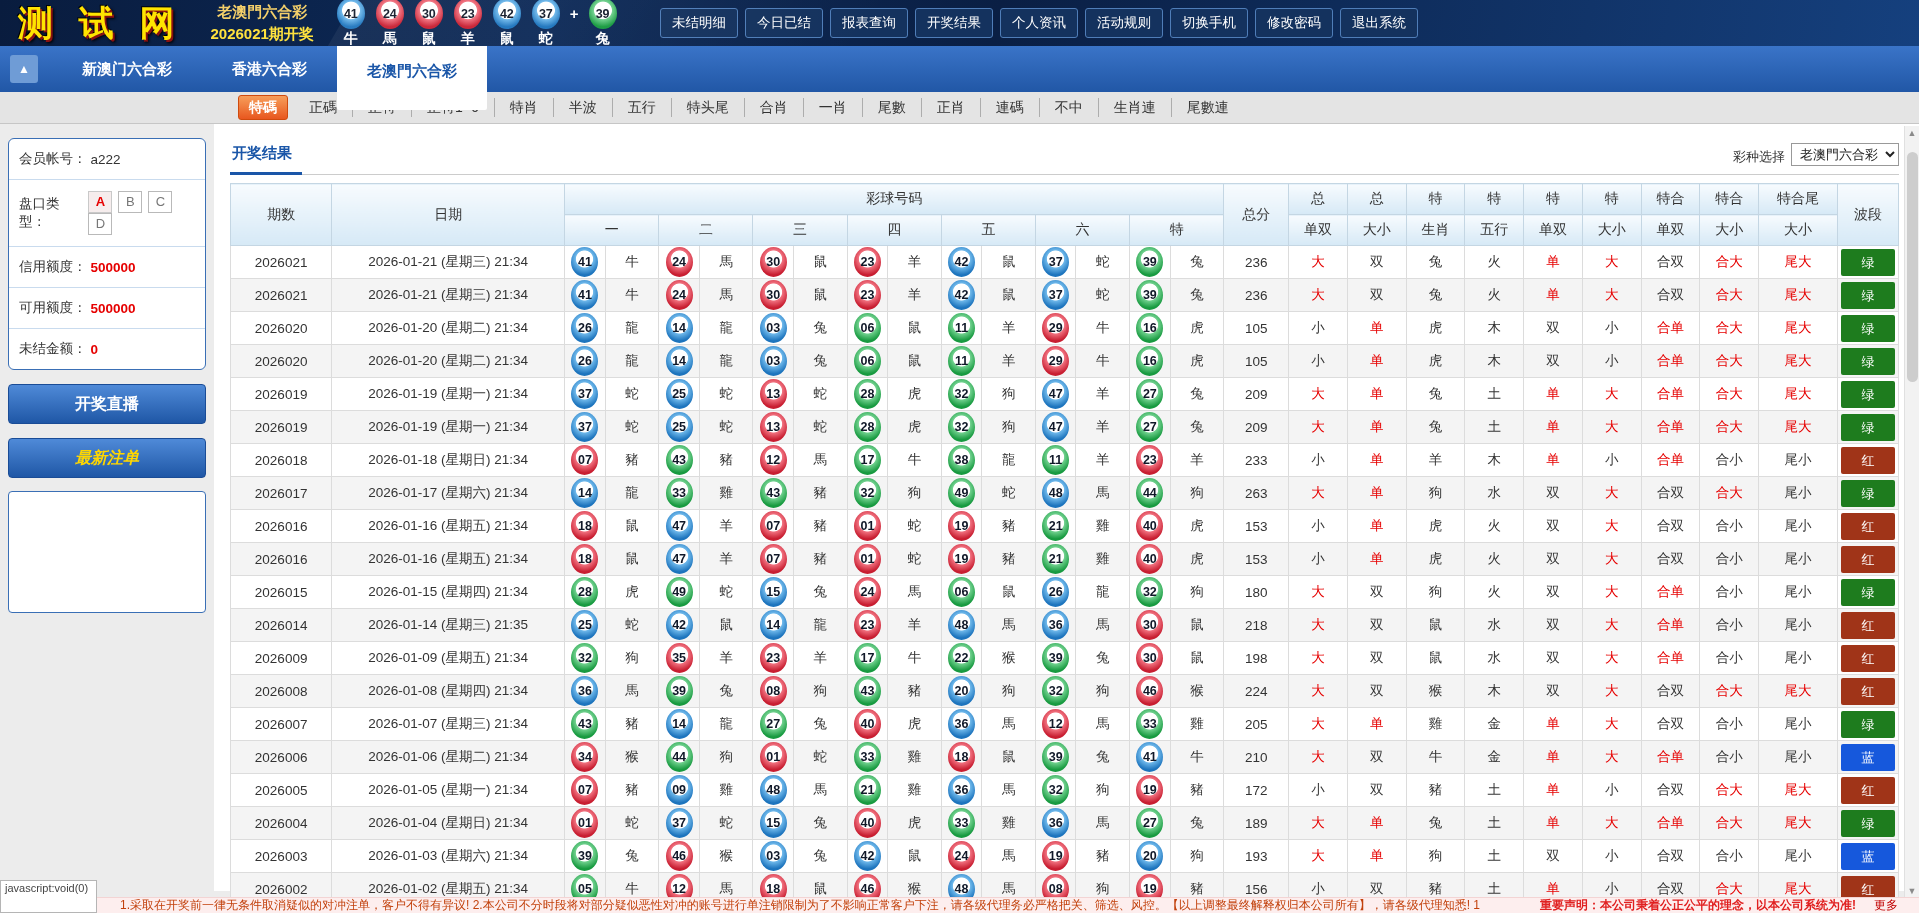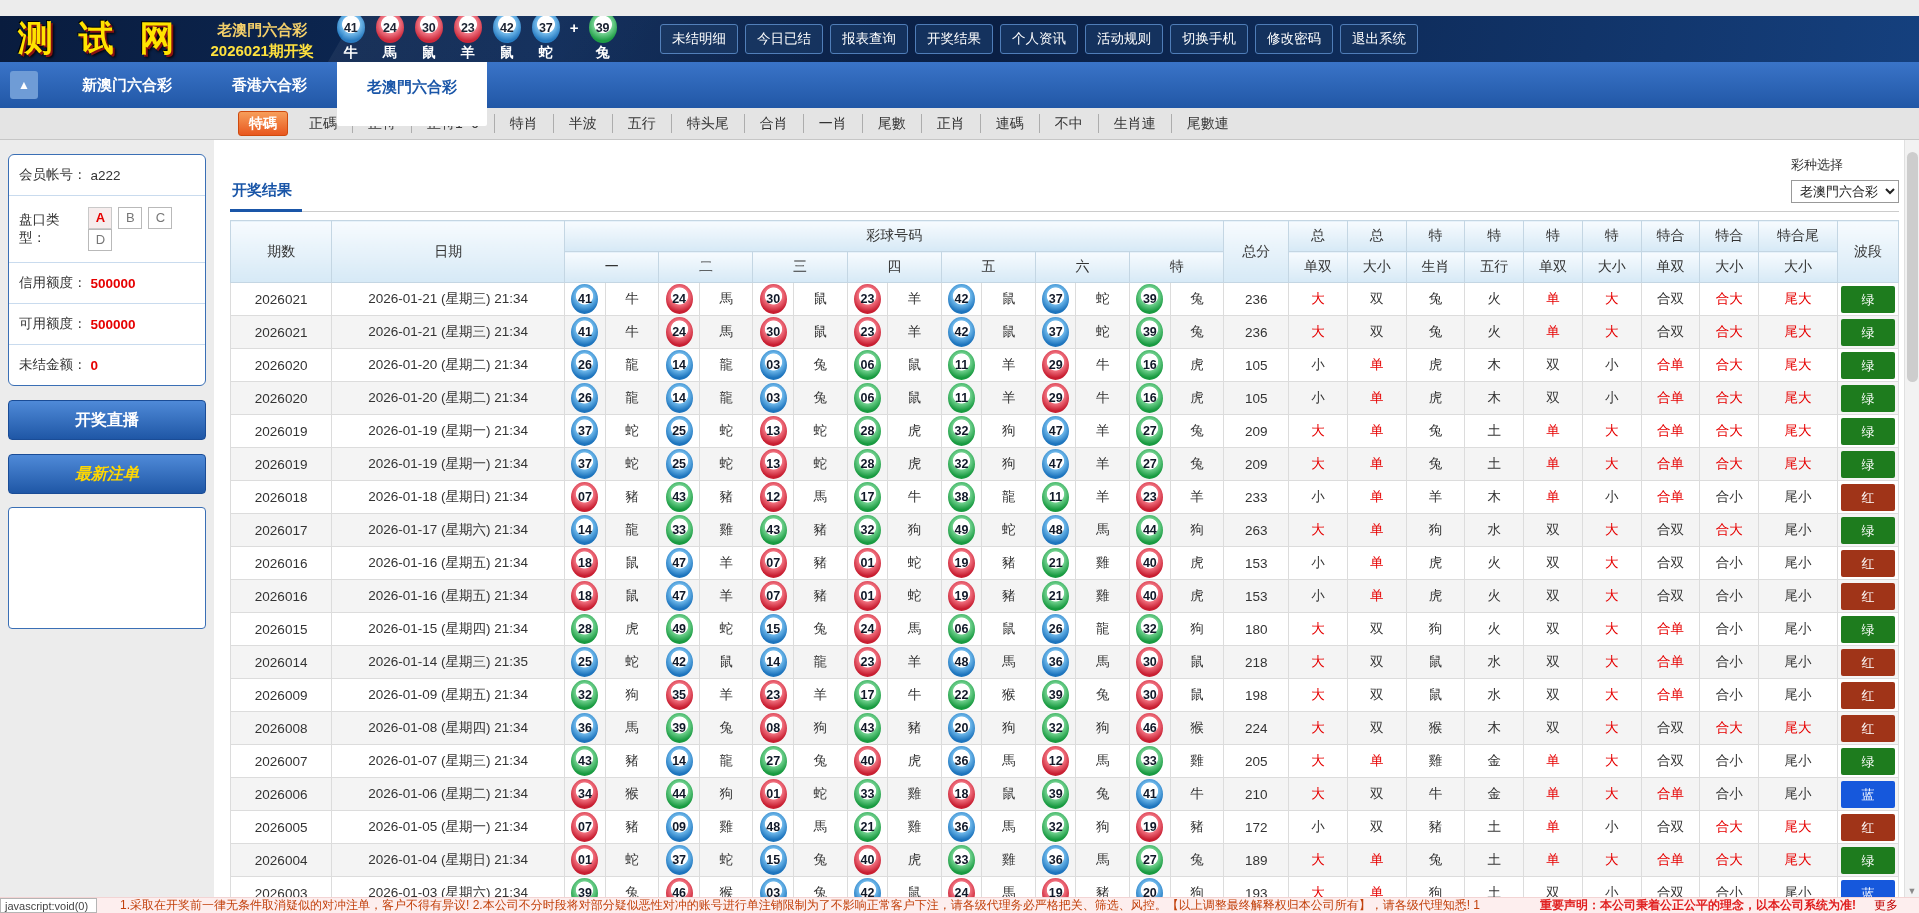--- a/index.html
+++ b/index.html
@@ -2,21 +2,21 @@
 <html><head>
 <meta charset="utf-8">
 <style>
   * { box-sizing: border-box; margin: 0; padding: 0; }
   html,body { width:1919px; height:913px; overflow:hidden; }
   body { font-family:"Liberation Sans","DejaVu Sans",sans-serif; background:#ececec; position:relative; }
 
   
   .topbar { position:relative; height:46px;
     background:linear-gradient(100deg,#091c3e 0%,#0d2a58 28%,#0a1f44 52%,#15407e 100%);
-    display:flex; align-items:flex-end; overflow:hidden;margin-top:16px; }
+    display:flex; align-items:center; overflow:hidden; }
   .topbar::after{ content:""; position:absolute; left:340px; top:-20px; width:900px; height:90px;
     background:linear-gradient(100deg,rgba(255,255,255,.06),rgba(255,255,255,0) 60%);
     transform:skewX(-30deg); pointer-events:none; }
   .logo { margin-left:18px; font-size:35px; font-weight:bold; color:#ffe400; letter-spacing:8px;
     text-shadow:2px 2px 0 #8a1212, 3px 3px 3px #000, -1px -1px 0 #000; white-space:nowrap; }
   .drawinfo { margin-left:28px; text-align:center; line-height:1.45; white-space:nowrap; }
   .drawinfo .l1 { color:#f3cf6a; font-size:15px; font-weight:bold; }
   .drawinfo .l2 { color:#ffe23e; font-size:15px; font-weight:bold; }
   .hdr-balls { display:flex; align-items:flex-start; margin-left:22px; gap:9px; }
   .hdr-ball-unit { text-align:center; width:30px; }
@@ -63,21 +63,21 @@
   .type-btn.active { color:#e60000; font-weight:bold; background:#f6eded; border-color:#c9c9c9; }
   .side-btn { display:block; width:100%; margin-top:14px; height:40px; border:1px solid #1a4c96; border-radius:4px;
     background:linear-gradient(#4f8ad8,#1f57a6); color:#fff; font-size:16px; font-weight:bold; cursor:pointer;
     font-family:inherit; }
   .side-btn.gold { color:#ffd700;font-style:italic; }
   .empty-panel { margin-top:13px; height:122px; background:#fff; border:1px solid #3a6fb5; border-radius:4px; }
 
   .main { flex:1; background:#fff; padding:16px 20px 0 16px; position:relative; }
   .title-row { display:flex; justify-content:space-between; align-items:flex-end; border-bottom:1px solid #ccc; }
   .page-title { color:#1a56a8; font-size:15px; font-weight:bold; padding:4px 10px 9px 2px; border-bottom:3px solid #1a56a8; margin-bottom:-1px; }
-  .select-wrap { font-size:13px; color:#333; padding-bottom:8px; display:flex; align-items:flex-start; gap:6px;flex-direction:column; }
+  .select-wrap { font-size:13px; color:#333; padding-bottom:8px; display:flex; align-items:flex-end; gap:6px; }
   .select-wrap select { font-size:13px; padding:2px 4px; border:1px solid #999; background:#fff; color:#222; font-family:inherit; }
 
   
   table.results { width:100%; border-collapse:collapse; table-layout:fixed; margin-top:8px; font-size:13.5px; }
   .results th { background:linear-gradient(#f7fbfe,#d6e9f6); border:1px solid #c4d6e3; color:#333;
     font-weight:normal; height:31px; font-size:14px; }
   .results td { border:1px solid #dcdcdc; text-align:center; height:32px; padding:0; color:#333; }
   .results tr.even td { background:#f4f4f4; }
   .results tr.odd td { background:#fff; }
   .results td.red { color:#e60000; }
@@ -91,21 +91,21 @@
   .scrollrail .arr.up { top:0; }
   .scrollrail .arr.down { bottom:0; }
   .scrollrail .thumb { position:absolute; left:2px; width:11px; top:26px; height:230px; background:#cdcdcd; border-radius:6px; }
 
   
   .footer { position:absolute; left:0; bottom:0; width:100%; height:16px; background:#fdeeee;
     border-top:1px solid #f3d4d4; display:flex; align-items:center; white-space:nowrap; overflow:hidden; }
   .footer .notice { color:#c2410c; font-size:12px; margin-left:120px; }
   .footer .notice2 { color:#e02020; font-size:12px; font-weight:bold; margin-left:60px; }
   .footer .more { color:#c00000; font-size:12px; margin-left:18px; margin-right:26px; cursor:pointer; }
-  .statusbox { position:absolute; left:0; bottom:0; height:15px; background:#fff; border:1px solid #b5b5b5;
+  .statusbox { position:absolute; left:0; bottom:0; height:33px; background:#fff; border:1px solid #b5b5b5;
     font-size:11px; color:#444; padding:1px 8px 6px 4px; z-index:10; }
 </style>
 </head>
 <body>
 
 <div class="topbar">
   <div class="logo">测 试 网</div>
   <div class="drawinfo">
     <div class="l1">老澳門六合彩</div>
     <div class="l2">2026021期开奖</div>

